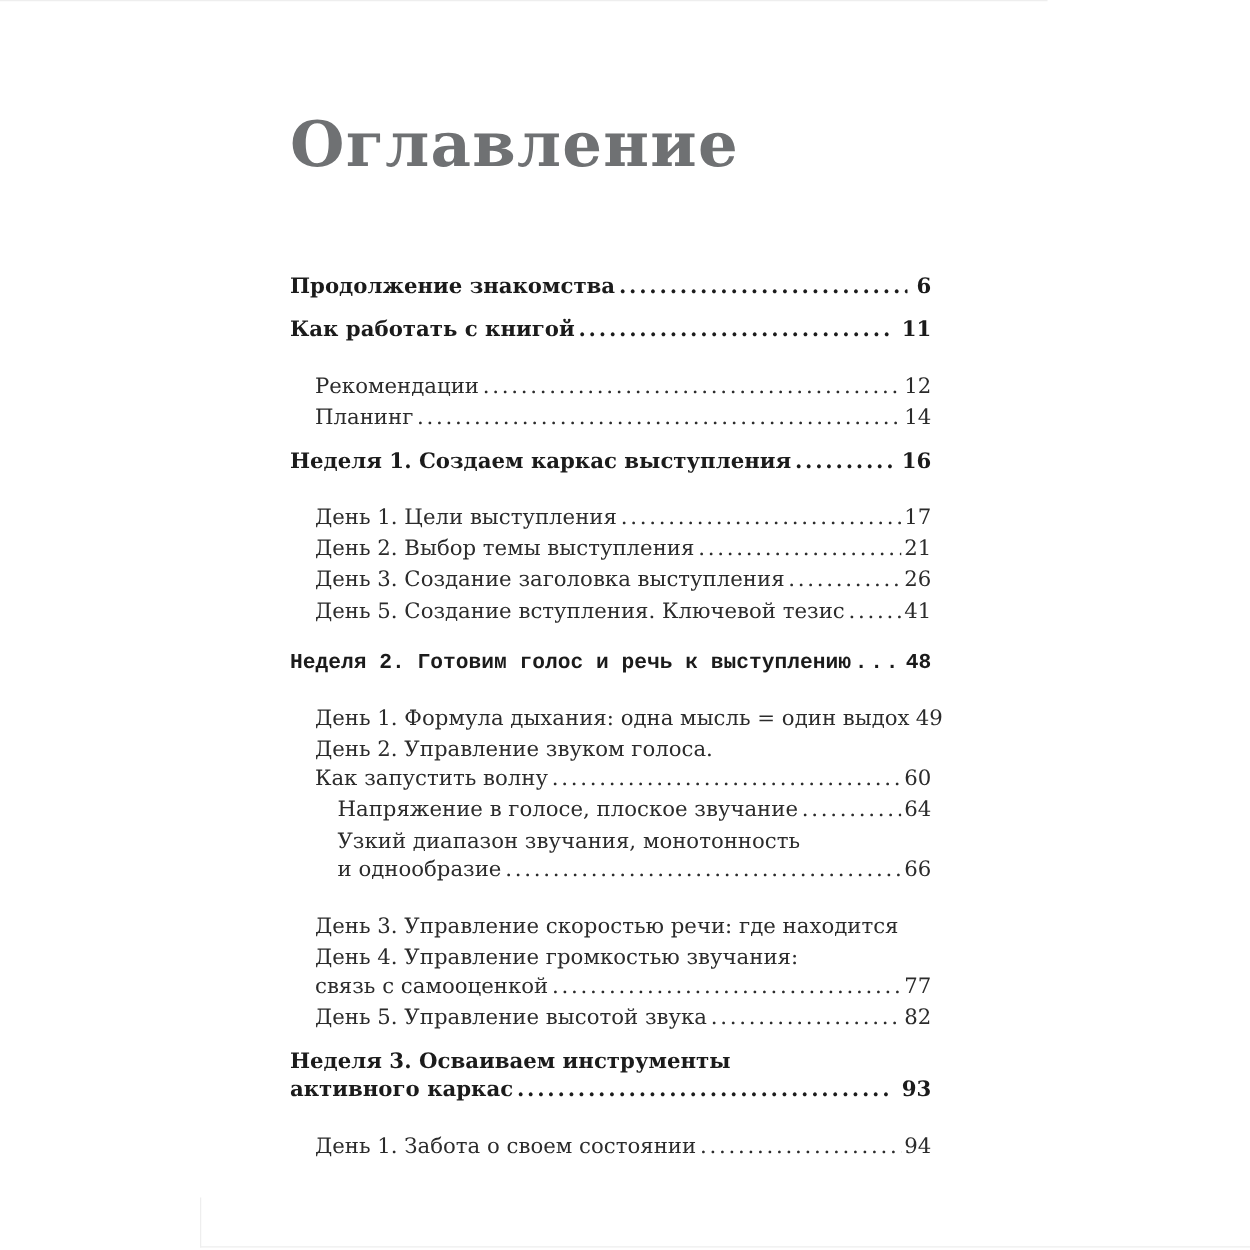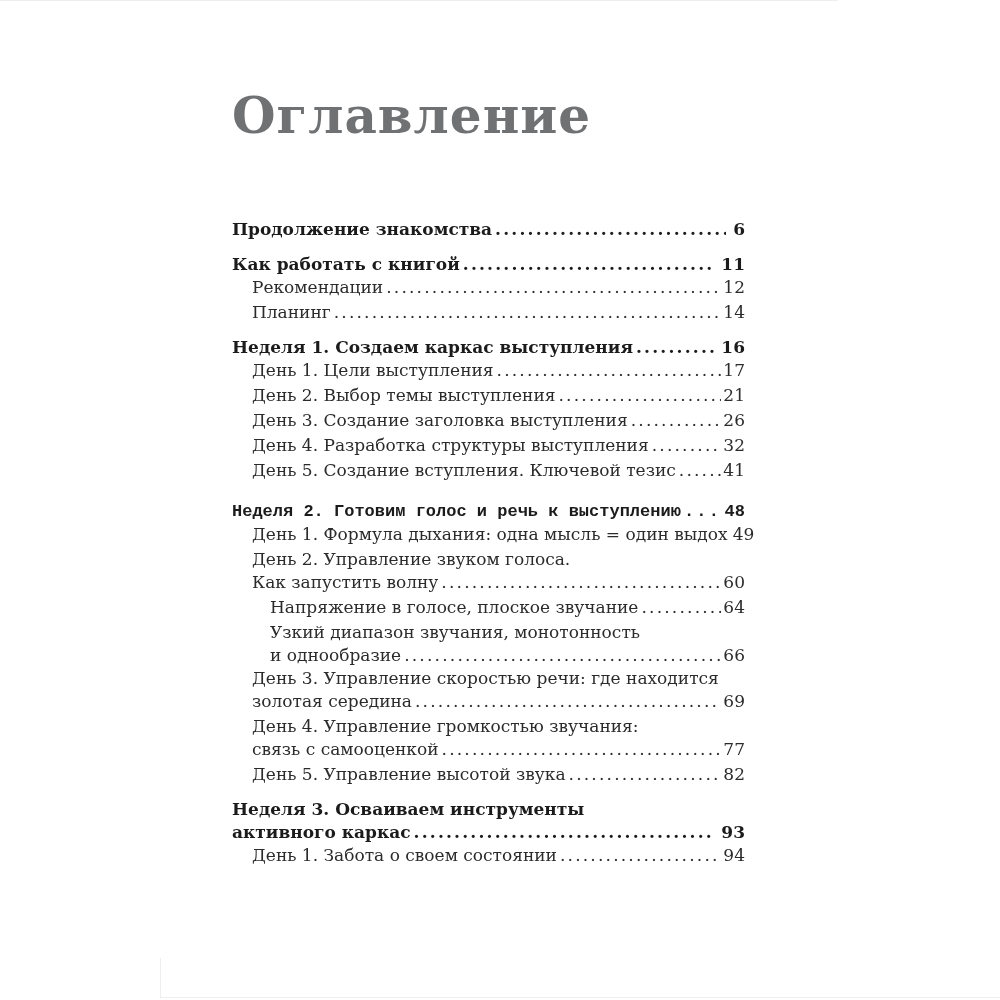--- a/index.html
+++ b/index.html
@@ -46,21 +46,21 @@
   .entry { }
   .entry.bold {
     font-weight: 700;
     color: #1b1b1b;
   }
   .entry.indent-1 { padding-left: 20px; }
   .entry.indent-2 { padding-left: 38px; }
 
   .gap-first   { margin-top: 0; }
   .gap-line    { margin-top: 2px; }
-  .gap-sub     { margin-top: 0; }
+  .gap-sub     { margin-top: 22px; }
   .gap-section { margin-top: 12px; }
   .gap-big     { margin-top: 18px; font-family: Liberation Mono, monospace; }
 
   .row {
     display: flex;
     align-items: flex-start;
   }
   .row .text {
     flex: 0 1 auto;
     white-space: nowrap;
@@ -143,27 +143,20 @@
       </div>
       <div class="entry indent-1 gap-line">
         <div class="row">
           <span class="text">День 3. Создание заголовка выступления</span>
           <span class="leader"></span>
           <span class="pagenum">26</span>
         </div>
       </div>
       <div class="entry indent-1 gap-line">
         <div class="row">
-          <span class="text">День 4. Разработка структуры выступления</span>
-          <span class="leader"></span>
-          <span class="pagenum">32</span>
-        </div>
-      </div>
-      <div class="entry indent-1 gap-line">
-        <div class="row">
           <span class="text">День 5. Создание вступления. Ключевой тезис</span>
           <span class="leader"></span>
           <span class="pagenum">41</span>
         </div>
       </div>
       <div class="entry indent-0 gap-big bold">
         <div class="row">
           <span class="text">Неделя 2. Готовим голос и речь к выступлению</span>
           <span class="leader"></span>
           <span class="pagenum">48</span>
@@ -199,25 +192,20 @@
         </div>
         <div class="row">
           <span class="text">и однообразие</span>
           <span class="leader"></span>
           <span class="pagenum">66</span>
         </div>
       </div>
       <div class="entry indent-1 gap-sub">
         <div class="row">
           <span class="text">День 3. Управление скоростью речи: где находится</span>
-        </div>
-        <div class="row">
-          <span class="text">золотая середина</span>
-          <span class="leader"></span>
-          <span class="pagenum">69</span>
         </div>
       </div>
       <div class="entry indent-1 gap-line">
         <div class="row">
           <span class="text">День 4. Управление громкостью звучания:</span>
         </div>
         <div class="row">
           <span class="text">связь с самооценкой</span>
           <span class="leader"></span>
           <span class="pagenum">77</span>

